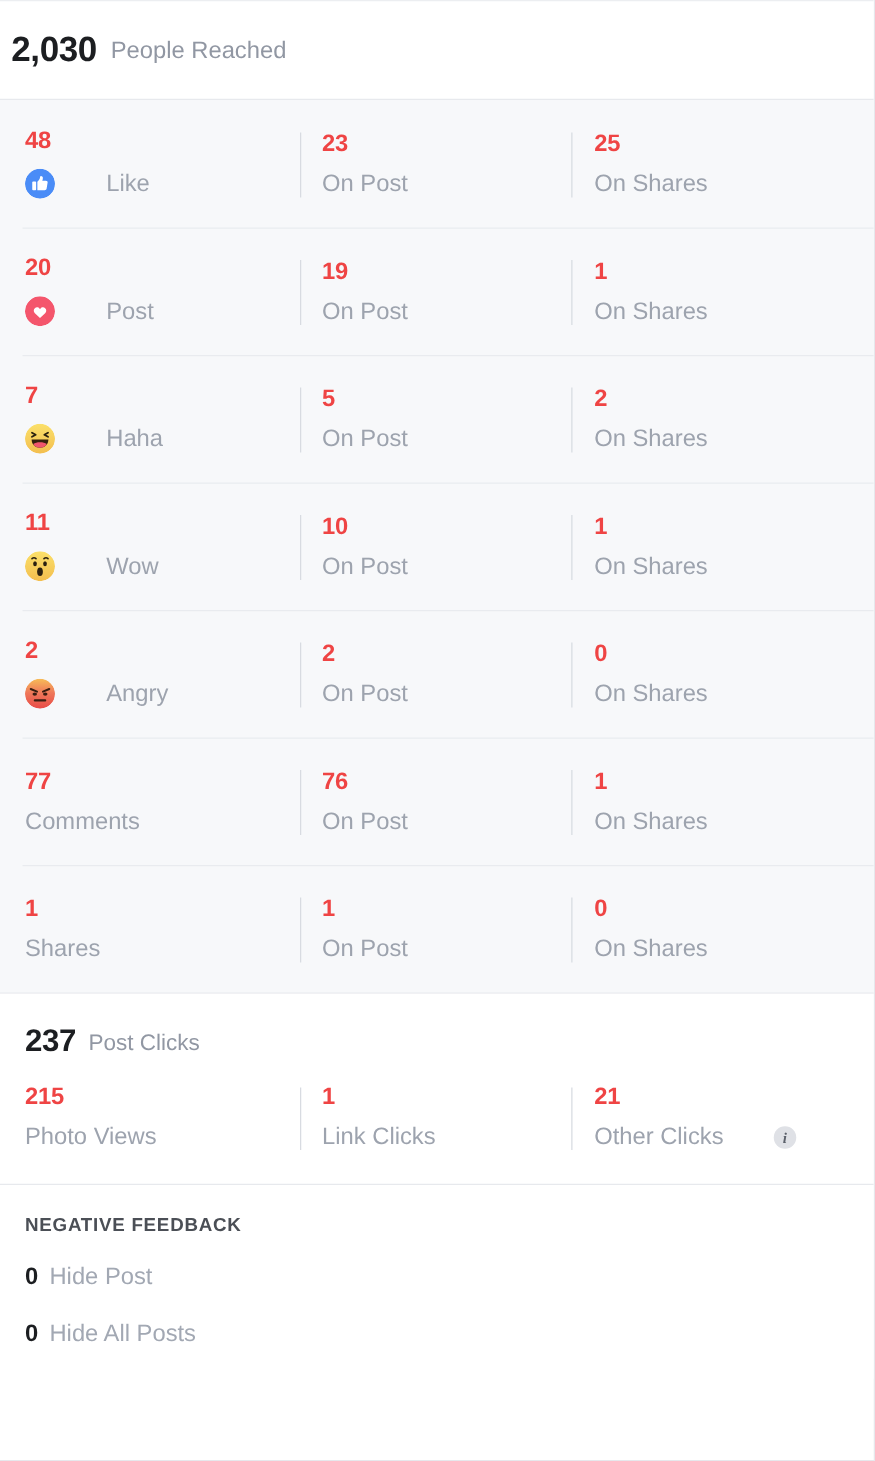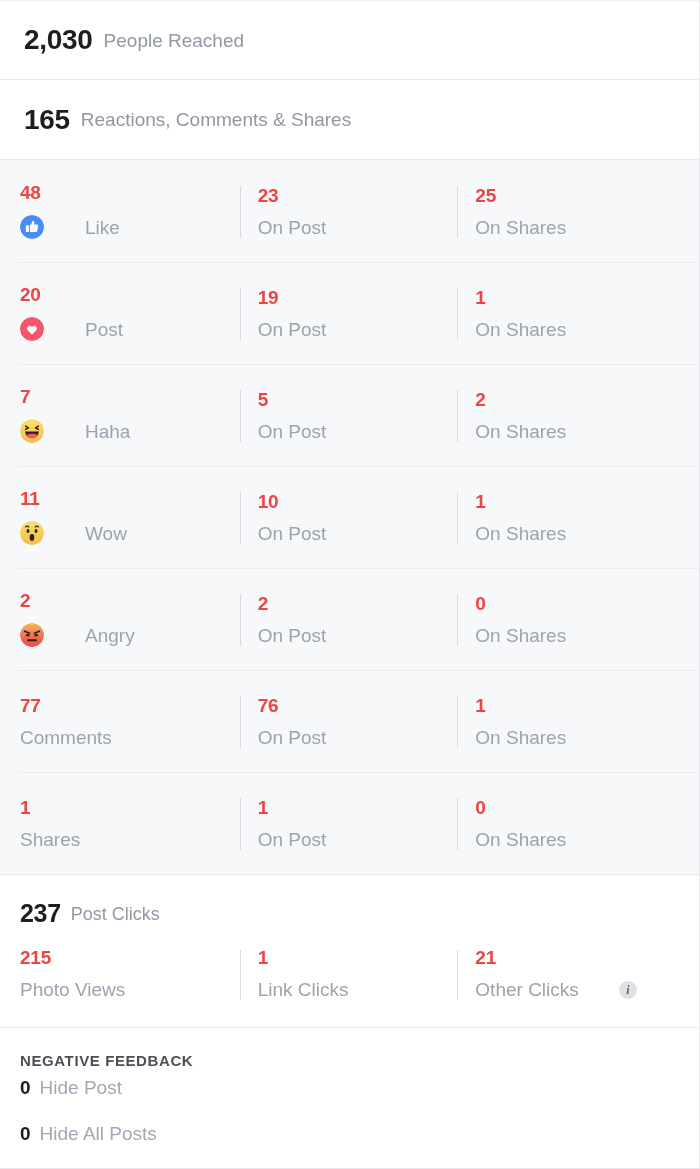--- a/index.html
+++ b/index.html
@@ -20,21 +20,21 @@
     border-bottom: 1px solid #e6e8ec;
     position: relative;
     overflow: hidden;
   }
 
   
   .summary-row {
     height: 80px;
     display: flex;
     align-items: center;
-    padding: 0 0 0 24px;
+    padding: 0 0 0 9px;
     background: #ffffff;
     border-bottom: 1px solid #e7e9ed;
   }
   .summary-row:first-child { border-top: 1px solid #eceef1; }
 
   .summary-number {
     font-size: 28px;
     font-weight: bold;
     color: #1c1e21;
     letter-spacing: -0.3px;
@@ -175,21 +175,21 @@
   
   .negative {
     background: #ffffff;
     padding: 24px 0 0 20px;
   }
   .neg-title {
     font-size: 15px;
     font-weight: bold;
     color: #4b4f56;
     letter-spacing: 0.6px;
-    margin-bottom: 8px;
+    margin-bottom: 22px;
   }
   .neg-grid {
     display: flex;
     flex-wrap: wrap;
   }
   .neg-item {
     width: 350px;
     display: flex;
     align-items: baseline;
     margin-bottom: 24px;
@@ -205,24 +205,20 @@
 </head>
 <body>
 
 <div class="panel">
 
   <div class="summary-row">
     <span class="summary-number">2,030</span>
     <span class="summary-label">People Reached</span>
   </div>
 
-  <div class="summary-row">
-    <span class="summary-number">165</span>
-    <span class="summary-label">Reactions, Comments &amp; Shares</span>
-  </div>
 
   <div class="reactions">
 
     <div class="reaction-row">
       <div class="cell cell-1">
         <span class="cell-num">48</span>
         <span class="cell-sub">
           <svg class="emoji" viewBox="0 0 24 24">
             <circle cx="12" cy="12" r="12" fill="#4a8cf7"></circle>
             <path d="M9.9 10.3c1.1-.9 1.9-2 2.1-3.4.1-.7.6-1.1 1.2-1 .7.1 1.1.6 1.1 1.4 0 .8-.2 1.6-.5 2.3h2.9c.9 0 1.5.6 1.4 1.4l-.8 4.8c-.1.8-.8 1.3-1.6 1.3H9.9z" fill="#ffffff"></path>

